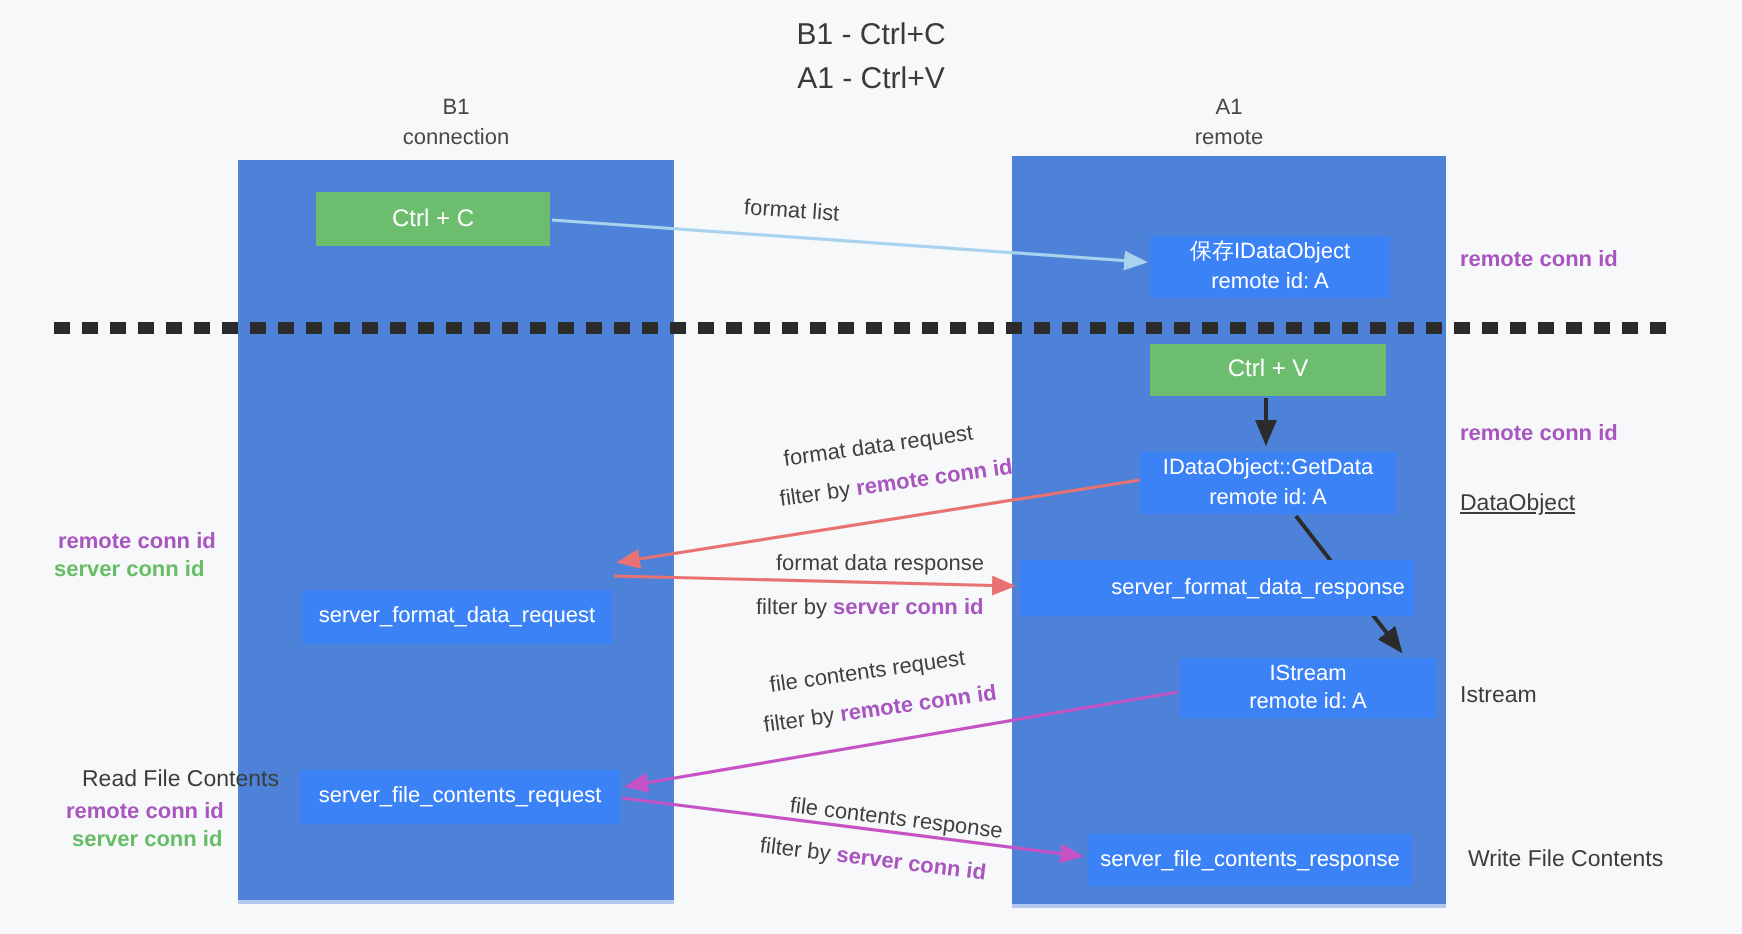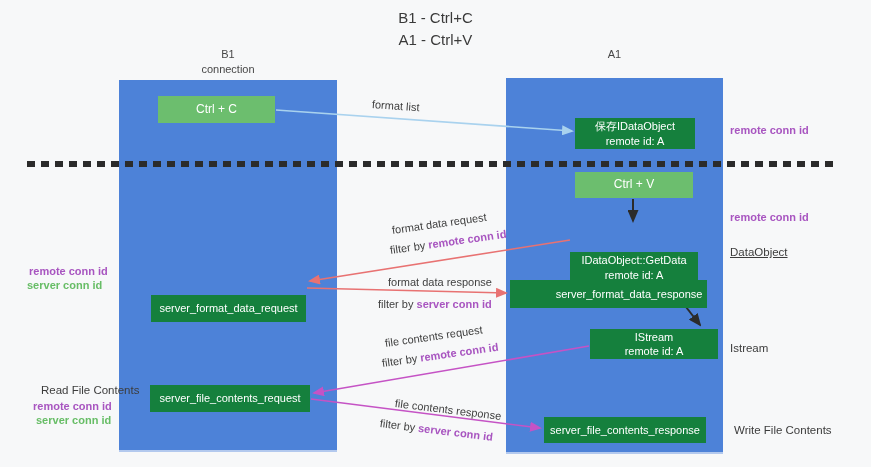--- a/index.html
+++ b/index.html
@@ -19,26 +19,26 @@
   .lane{
     position:absolute;background:#4d82d8;border-bottom:2px solid #b3c9ee;
   }
   .lane-b1{left:119px;top:80px;width:218px;height:370px;}
   .lane-a1{left:506px;top:78px;width:217px;height:374px;}
   .node{
     position:absolute;display:flex;flex-direction:column;align-items:center;
     justify-content:center;color:#fff;text-align:center;line-height:1.3;
     font-size:11px;white-space:nowrap;
   }
-  .orange{background:#15803d;}
+  .orange{background:#3b82f6;}
   .green{background:#6cbe6e;}
   .n-ctrlc{left:158px;top:96px;width:117px;height:27px;font-size:12px;}
   .n-save{left:575px;top:118px;width:120px;height:31px;}
   .n-ctrlv{left:575px;top:172px;width:118px;height:26px;font-size:12px;}
-  .n-getdata{left:570px;top:226px;width:128px;height:31px;margin-top:26px;}
+  .n-getdata{left:570px;top:226px;width:128px;height:31px;}
   .n-fmtreq{left:151px;top:268px;width:155px;height:27px;margin-top:27px;}
   .n-fmtres{left:510px;top:280px;width:156px;height:28px;padding-left:41px;}
   .n-istream{left:590px;top:329px;width:128px;height:30px;}
   .n-filereq{left:150px;top:385px;width:160px;height:27px;}
   .n-fileres{left:544px;top:417px;width:162px;height:26px;}
   .elabel{
     position:absolute;font-size:11px;color:#3f3f3f;white-space:nowrap;
     transform-origin:left center;
   }
   .kw{font-weight:bold;color:#a855c0;}
@@ -80,20 +80,21 @@
     <div>B1 - Ctrl+C</div>
     <div>A1 - Ctrl+V</div>
   </div>
 
   <div class="lane-header hdr-b1">
     <div>B1</div>
     <div>connection</div>
   </div>
   <div class="lane-header hdr-a1">
     <div>A1</div>
+    <div>remote</div>
   </div>
 
   <div class="lane lane-b1"></div>
   <div class="lane lane-a1"></div>
 
   <svg class="overlay" width="871" height="467" viewBox="0 0 871 467">
     <defs>
       <marker id="ah-blue" markerUnits="userSpaceOnUse" markerWidth="12" markerHeight="10" refX="10" refY="5" orient="auto">
         <path d="M0,0 L12,5 L0,10 z" fill="#a9d2ee"></path>
       </marker>

